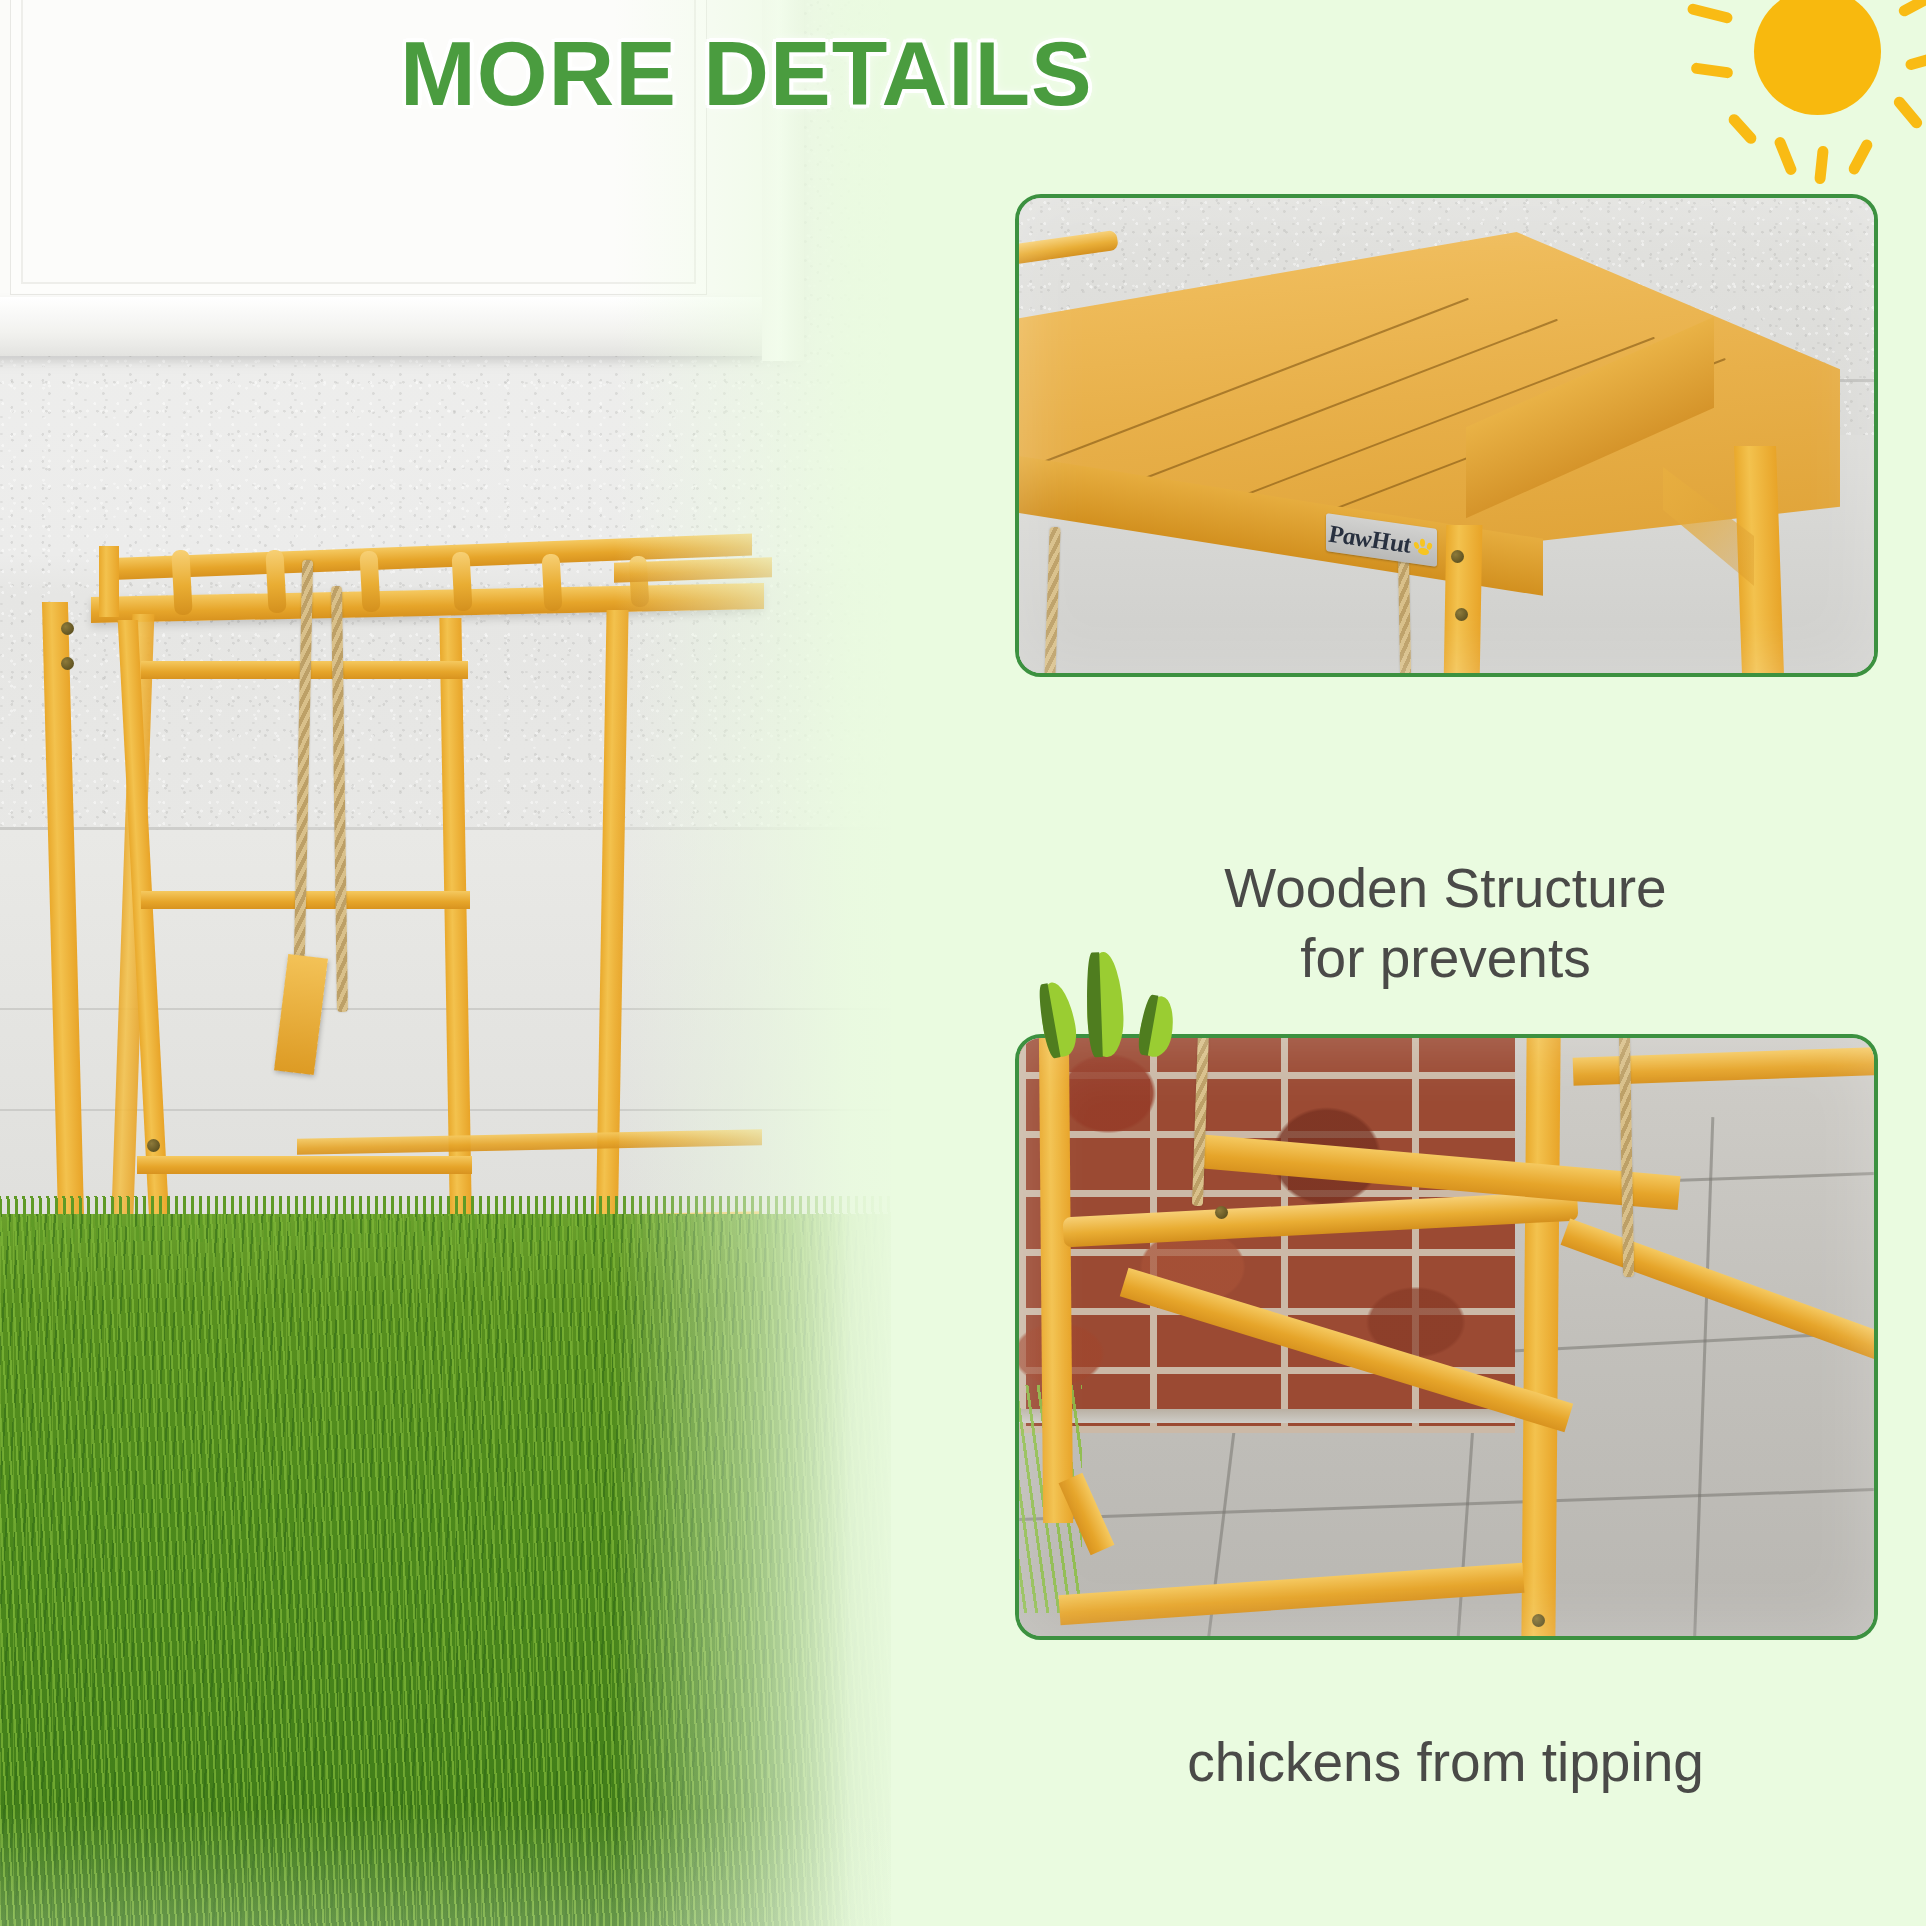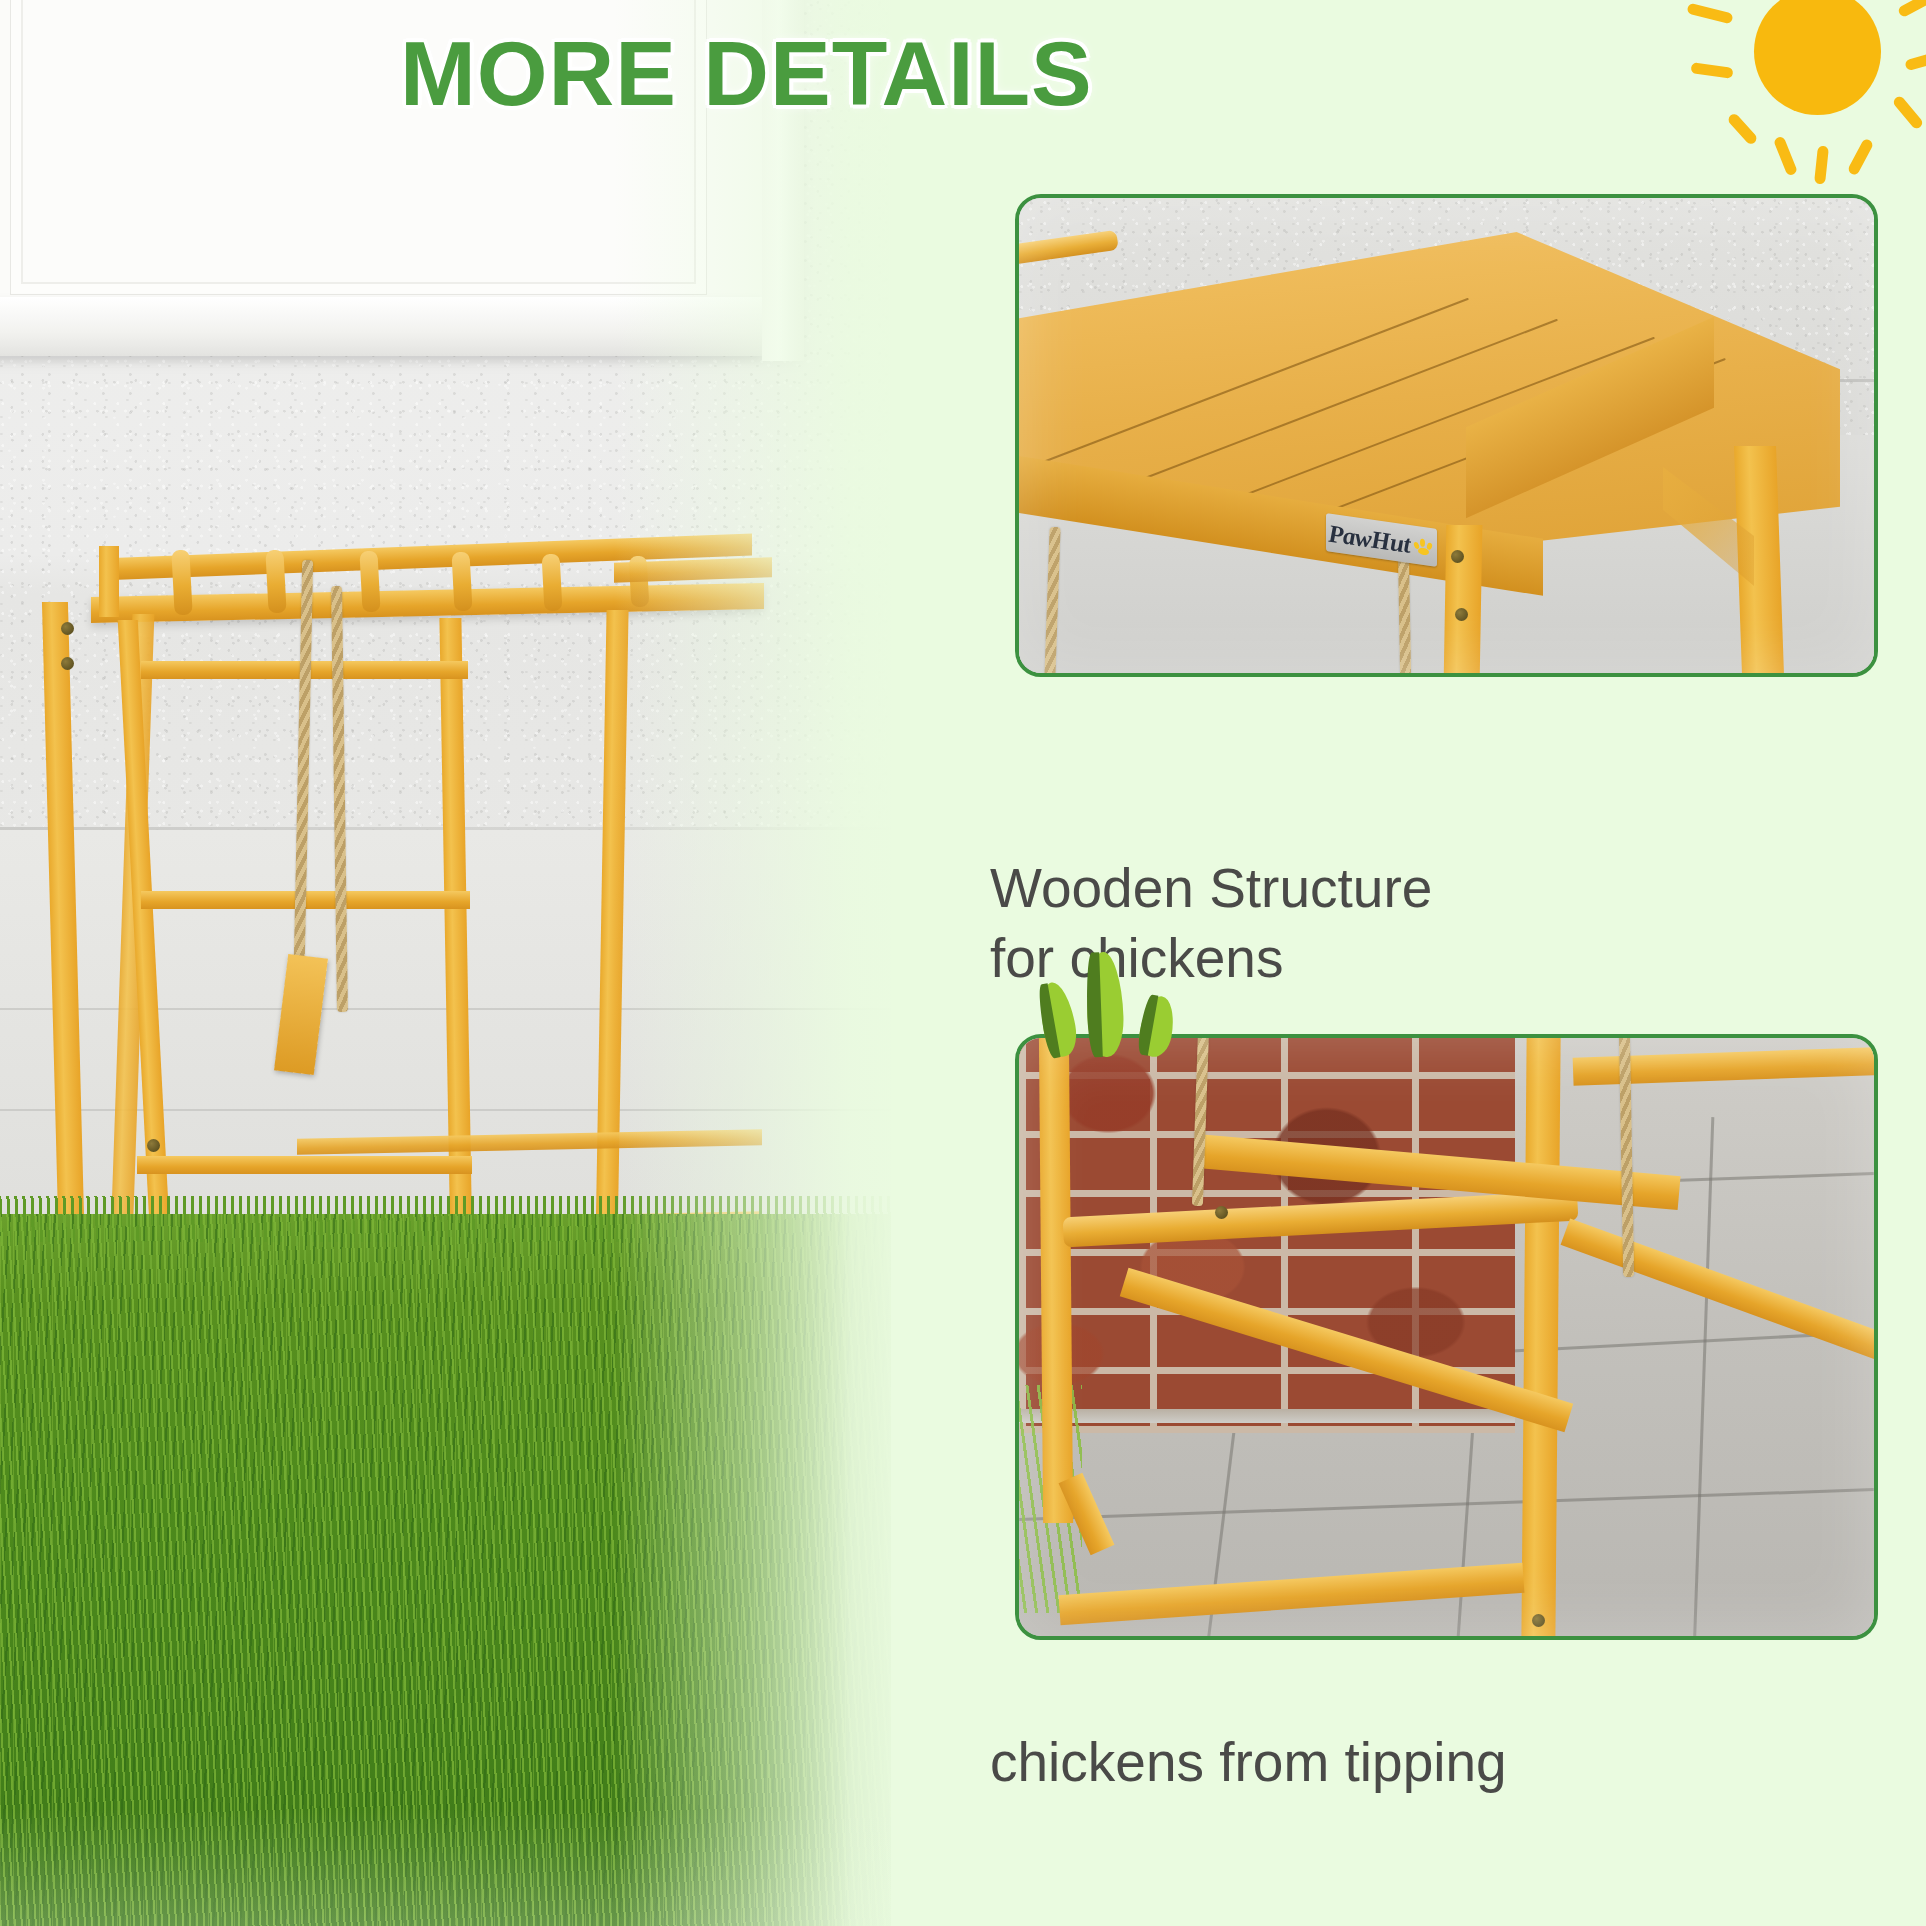--- a/index.html
+++ b/index.html
@@ -204,21 +204,21 @@
     background:#9ACD32;
   }
   .leaf .shade{
     position:absolute;left:0;top:0;width:38%;height:100%;
     border-radius:50% 0 0 50%/60% 0 0 40%;
     background:#4f7d1f;
   }
 
   
   .caption{
-    position:absolute;text-align:left;color:#4a4a48;
+    position:absolute;text-align:center;color:#4a4a48;
     font-size:55px;line-height:1.28;font-weight:normal;
   }
   #caption-top{left:990px;top:853px;width:911px;}
   #caption-bottom{left:990px;top:1727px;width:911px;}
 
   .vignette{
     position:absolute;inset:0;pointer-events:none;
     box-shadow:inset 0 0 69px rgba(255,255,255,.25);
   }
 </style>
@@ -343,21 +343,21 @@
     </span>
   </div>
   <div class="screw" style="position:absolute;left:432px;top:352px"></div>
   <div class="screw" style="position:absolute;left:436px;top:410px"></div>
 
   <div class="vignette"></div>
 </div>
 
 <div class="caption" id="caption-top">
   <div>Wooden Structure</div>
-  <div>for chickens</div>
+  <div>for prevents</div>
 </div>
 
 <div>
   <div class="leaf" style="position:absolute;left:1042px;top:982px;width:32px;height:75px;transform:rotate(-10deg);z-index:5">
     <div class="blade"></div>
       <div class="shade"></div>
   </div>
   <div class="leaf" style="position:absolute;left:1087px;top:952px;width:36px;height:105px;transform:rotate(-2deg);z-index:5">
     <div class="blade"></div>
       <div class="shade"></div>

